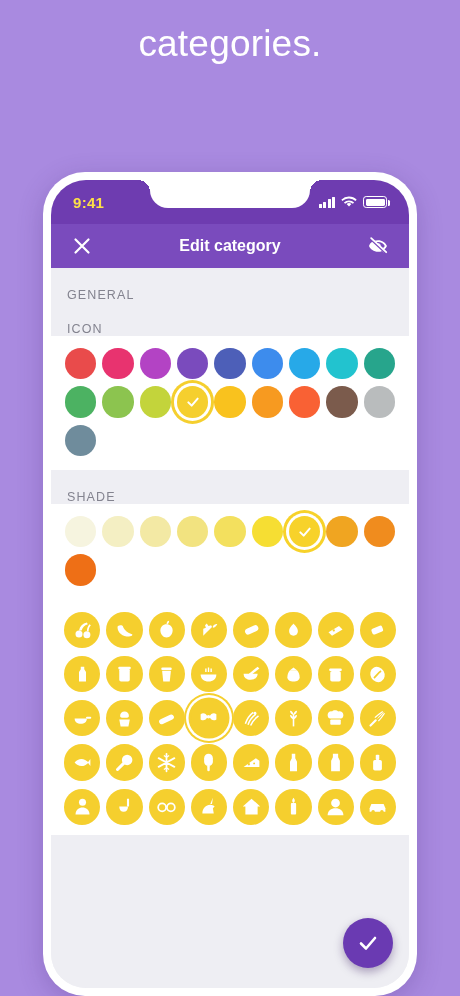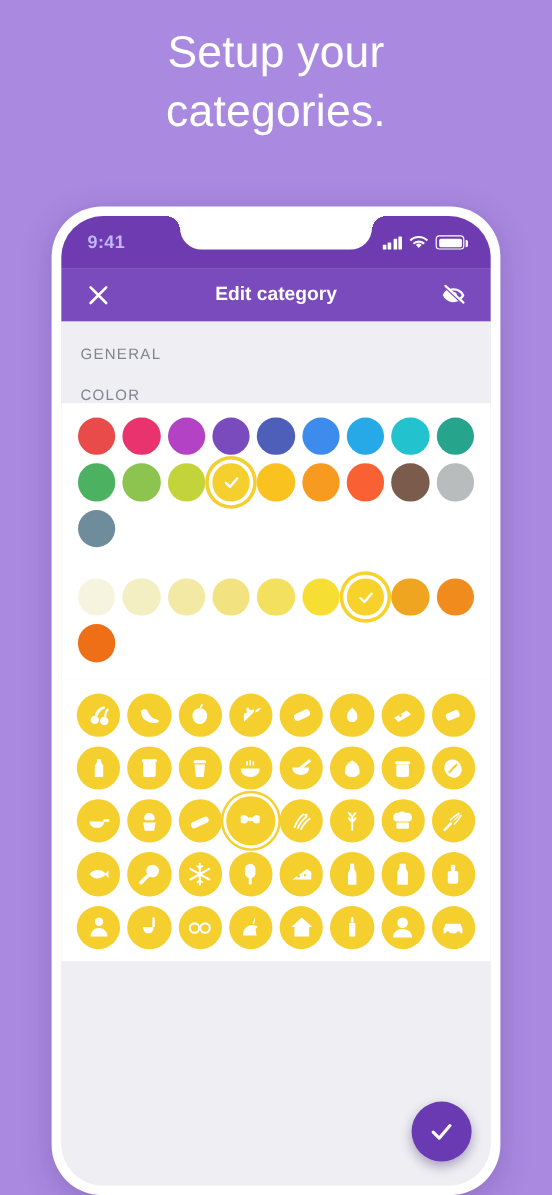--- a/index.html
+++ b/index.html
@@ -32,21 +32,21 @@
     width: 100%; height: 100%;
     background: #eeeef3;
     border-radius: 35px;
     overflow: hidden;
   }
 
   
   .statusbar {
     position: relative; height: 44px; background: #6e3cb0;
     display: flex; align-items: center; justify-content: space-between;
-    padding: 0 22px; color: #c4b5fd;
+    padding: 0 22px; color: #fde047;
   }
   .status-time { font-size: 15px; font-weight: 700; letter-spacing: .3px; }
   .status-right { display: flex; align-items: center; gap: 6px; }
   .notch {
     position: absolute; top: 0; left: 50%; transform: translateX(-50%);
     width: 160px; height: 28px; background: #ffffff;
     border-bottom-left-radius: 18px; border-bottom-right-radius: 18px;
     z-index: 3;
   }
   .notch::before, .notch::after {
@@ -126,21 +126,20 @@
     position: absolute; right: 16px; bottom: 20px;
     width: 50px; height: 50px; border-radius: 50%;
     background: #6a3ab2; display: flex; align-items: center; justify-content: center;
     box-shadow: 0 4px 10px rgba(40,10,80,.35); cursor: pointer; z-index: 5;
   }
 </style>
 </head>
 <body>
 
 <div class="headline">
-  <div>Setup your</div>
   <div>categories.</div>
 </div>
 
 <div class="phone">
   <div class="screen">
 
     <div class="statusbar">
       <div class="notch"></div>
       <div class="status-time">9:41</div>
       <div class="status-right">
@@ -173,21 +172,21 @@
           <path d="M4 2 19 16" stroke="#7a4bbd" stroke-width="2.4" stroke-linecap="round"></path>
           <path d="M4.2 1.2 19.2 15.2" stroke="#fff" stroke-width="1.8" stroke-linecap="round"></path>
         </svg>
       </div>
     </div>
 
     <div class="content">
 
       <div class="section-head">GENERAL</div>
 
-      <div class="section-head">COLOR</div>
+      <div class="section-head">ICON</div>
       <div class="card">
         <div class="swatch-grid">
             <div class="swatch" style="background: rgb(233, 75, 75); color: rgb(233, 75, 75);"></div>
             <div class="swatch" style="background: rgb(232, 51, 111); color: rgb(232, 51, 111);"></div>
             <div class="swatch" style="background: rgb(179, 67, 196); color: rgb(179, 67, 196);"></div>
             <div class="swatch" style="background: rgb(122, 75, 189); color: rgb(122, 75, 189);"></div>
             <div class="swatch" style="background: rgb(77, 95, 184); color: rgb(77, 95, 184);"></div>
             <div class="swatch" style="background: rgb(61, 140, 237); color: rgb(61, 140, 237);"></div>
             <div class="swatch" style="background: rgb(39, 169, 232); color: rgb(39, 169, 232);"></div>
             <div class="swatch" style="background: rgb(34, 195, 207); color: rgb(34, 195, 207);"></div>
@@ -204,20 +203,21 @@
             </div>
             <div class="swatch" style="background: rgb(249, 194, 30); color: rgb(249, 194, 30);"></div>
             <div class="swatch" style="background: rgb(247, 154, 32); color: rgb(247, 154, 32);"></div>
             <div class="swatch" style="background: rgb(249, 97, 52); color: rgb(249, 97, 52);"></div>
             <div class="swatch" style="background: rgb(123, 91, 76); color: rgb(123, 91, 76);"></div>
             <div class="swatch" style="background: rgb(185, 188, 189); color: rgb(185, 188, 189);"></div>
             <div class="swatch" style="background: rgb(111, 140, 156); color: rgb(111, 140, 156);"></div>
           </div>
       </div>
 
+      <div class="section-head">SHADE</div>
       <div class="card">
         <div class="swatch-grid">
             <div class="swatch" style="background: rgb(246, 244, 223); color: rgb(246, 244, 223);"></div>
             <div class="swatch" style="background: rgb(244, 239, 195); color: rgb(244, 239, 195);"></div>
             <div class="swatch" style="background: rgb(243, 233, 164); color: rgb(243, 233, 164);"></div>
             <div class="swatch" style="background: rgb(242, 227, 128); color: rgb(242, 227, 128);"></div>
             <div class="swatch" style="background: rgb(243, 224, 94); color: rgb(243, 224, 94);"></div>
             <div class="swatch" style="background: rgb(246, 222, 51); color: rgb(246, 222, 51);"></div>
             <div class="swatch selected" style="background: rgb(247, 210, 42); color: rgb(247, 210, 42);">
               <span class="check">

